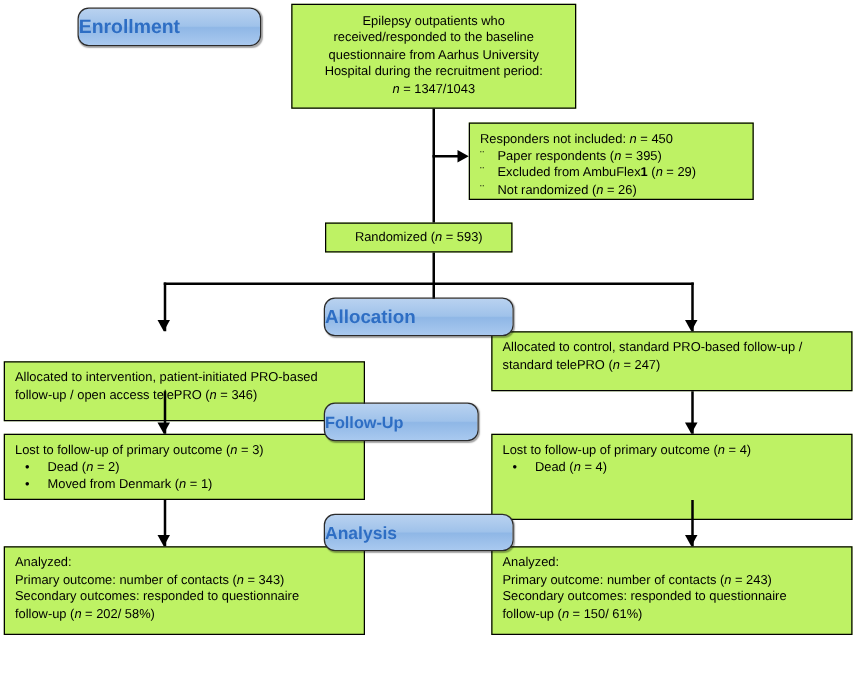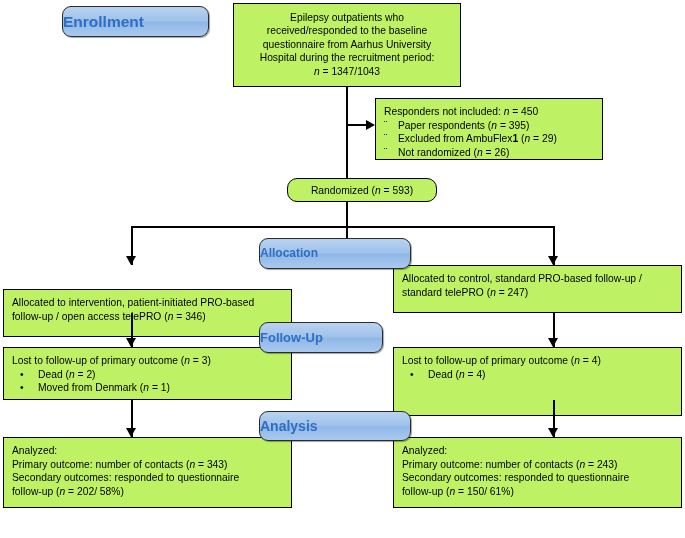--- a/index.html
+++ b/index.html
@@ -8,37 +8,37 @@
 
   .box{position:absolute;border:1.6px solid #000;background:#bef264;box-sizing:border-box;}
 
   
   #box-source{left:233px;top:3px;width:228px;height:84px;}
   #box-source .inner{padding:7px 6px 0 6px;text-align:center;font-size:10.3px;line-height:13.4px;}
 
   #box-excluded{left:375px;top:98px;width:228px;height:62px;}
   #box-excluded .inner{padding:6px 6px 0 8px;text-align:left;font-size:10.3px;line-height:13.6px;}
 
-  #box-randomized{left:287px;top:178px;width:150px;height:24px;border-radius:10px;}
+  #box-randomized{left:260px;top:178px;width:150px;height:24px;}
   #box-randomized .inner{padding:0;text-align:center;font-size:10.3px;line-height:24px;}
 
   #box-alloc-left{left:3px;top:265px;width:289px;height:48px;margin-top:24px;}
   #box-alloc-right{left:393px;top:265px;width:289px;height:48px;}
   #box-fu-left{left:3px;top:347px;width:289px;height:53px;}
   #box-fu-right{left:393px;top:347px;width:289px;height:69px;}
   #box-an-left{left:3px;top:437px;width:289px;height:71px;}
   #box-an-right{left:393px;top:437px;width:289px;height:71px;}
   .box .inner-l{padding:6px 8px 0 8px;text-align:left;font-size:10.3px;line-height:13.6px;}
 
   .banner{position:absolute;border:1.6px solid #2b2b2b;border-radius:9px;
     background:linear-gradient(180deg,#b9d2f0 0%,#9fc2ea 48%,#8fb7e6 52%,#a9c9ef 100%);
     color:#2e6ec4;font-weight:bold;box-sizing:border-box;z-index:5;
     box-shadow:1px 1px 1px rgba(0,0,0,0.35);}
   #banner-enrollment{left:62px;top:6px;width:147px;height:31px;line-height:29px;font-size:15.5px;}
-  #banner-allocation{left:259px;top:238px;width:152px;height:31px;line-height:29px;font-size:12px;}
+  #banner-allocation{left:259px;top:238px;width:152px;height:31px;line-height:29px;font-size:15px;}
   #banner-followup{left:259px;top:322px;width:124px;height:31px;line-height:29px;font-size:13px;}
   #banner-analysis{left:259px;top:411px;width:152px;height:30px;line-height:29px;font-size:14px;}
 
   
   .vline{position:absolute;width:1.8px;background:#000;z-index:1;}
   .hline{position:absolute;height:1.8px;background:#000;z-index:1;}
   .arrow-down{position:absolute;width:0;height:0;border-left:5.5px solid transparent;
     border-right:5.5px solid transparent;border-top:9px solid #000;z-index:2;}
   .arrow-right{position:absolute;width:0;height:0;border-top:5.5px solid transparent;
     border-bottom:5.5px solid transparent;border-left:9px solid #000;z-index:2;}

